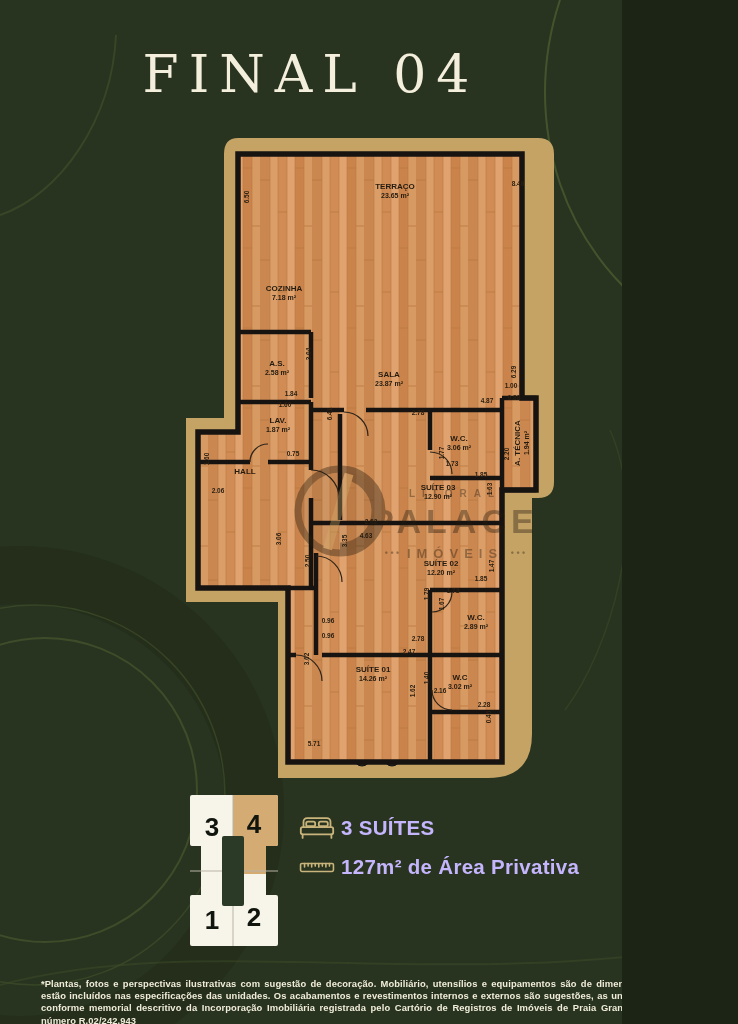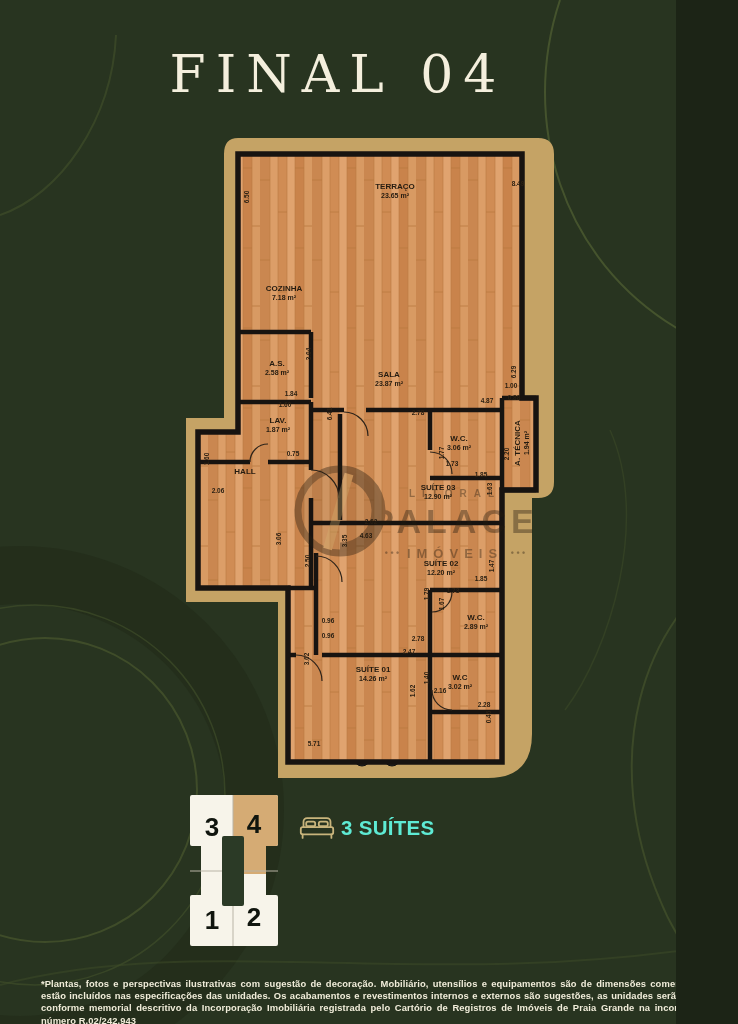--- a/index.html
+++ b/index.html
@@ -1,34 +1,34 @@
 <!DOCTYPE html>
 <html><head>
 <meta charset="utf-8">
 <style>
   html,body{margin:0;padding:0;background:#1c2416;}
-  .page{position:relative;width:676px;height:1024px;overflow:hidden;background:#283420;font-family:"Liberation Sans",sans-serif;}
+  .page{position:relative;width:622px;height:1024px;overflow:hidden;background:#283420;font-family:"Liberation Sans",sans-serif;}
   svg{display:block;}
   .layer{position:absolute;inset:0;}
   .title{position:absolute;top:44px;left:0;width:100%;margin:0;text-align:center;
     font-family:"DejaVu Serif",serif;font-weight:500;font-size:52px;letter-spacing:10px;
     color:#f4efdd;z-index:3;}
   .room-label{font-family:"Liberation Sans",sans-serif;font-size:8px;font-weight:700;fill:#241b10;text-anchor:middle;}
   .room-area{font-size:7px;font-weight:700;}
   .dim{font-family:"Liberation Sans",sans-serif;font-size:6.5px;font-weight:700;fill:#2b2013;text-anchor:middle;}
   .wm{opacity:.38;fill:#241b0f;}
   .wm-top{font-size:10px;font-weight:600;letter-spacing:7px;text-anchor:middle;}
   .wm-main{font-size:34px;font-weight:800;letter-spacing:5px;text-anchor:middle;}
   .wm-bottom{font-size:13px;font-weight:700;letter-spacing:6px;text-anchor:middle;}
   .wm-dots{font-size:9px;font-weight:700;text-anchor:middle;}
   .key-num{font-family:"Liberation Sans",sans-serif;font-size:26px;font-weight:700;fill:#10150e;text-anchor:middle;}
   .features{position:absolute;left:299px;top:808px;z-index:3;}
   .feature-row{display:flex;align-items:center;height:39px;}
   .f-icon{width:42px;display:flex;justify-content:flex-start;align-items:center;}
-  .f-label{color:#5eead4;font-size:20.5px;font-weight:700;letter-spacing:.3px;white-space:nowrap;}
+  .f-label{color:#c4b5fd;font-size:20.5px;font-weight:700;letter-spacing:.3px;white-space:nowrap;}
   .disclaimer{position:absolute;left:25px;top:962px;width:690px;margin:16px;z-index:3;
     color:#f1edda;font-size:9.4px;font-weight:700;line-height:1.3;text-align:justify;letter-spacing:.1px;}
 </style>
 </head>
 <body>
 
 <div class="page">
 
   <svg class="layer" width="738" height="1024" viewBox="0 0 738 1024" style="z-index:0;">
     <circle cx="20" cy="810" r="235" fill="none" stroke="#202a18" stroke-width="58" opacity="0.55"></circle>
@@ -320,16 +320,25 @@
         <svg width="36" height="28" viewBox="0 0 40 30" fill="none" stroke="#c9b57c" stroke-width="2" stroke-linecap="round" stroke-linejoin="round">
           <path d="M5,14 V8 a4,4 0 0 1 4,-4 h22 a4,4 0 0 1 4,4 v6"></path>
           <rect x="8" y="8" width="10" height="5" rx="2"></rect>
           <rect x="22" y="8" width="10" height="5" rx="2"></rect>
           <rect x="2" y="14" width="36" height="8" rx="2"></rect>
           <path d="M4,22 v4 M36,22 v4"></path>
         </svg>
       </span>
       <span class="f-label">3 SUÍTES</span>
     </div>
+    <div class="feature-row">
+      <span class="f-icon">
+        <svg width="36" height="16" viewBox="0 0 40 18" fill="none" stroke="#c9b57c" stroke-width="1.8" stroke-linecap="round">
+          <rect x="1.5" y="5" width="37" height="9" rx="1.5"></rect>
+          <path d="M6,5 v4 M10,5 v3 M14,5 v4 M18,5 v3 M22,5 v4 M26,5 v3 M30,5 v4 M34,5 v3"></path>
+        </svg>
+      </span>
+      <span class="f-label">127m² de Área Privativa</span>
+    </div>
   </div>
 
   <p class="disclaimer">*Plantas, fotos e perspectivas ilustrativas com sugestão de decoração. Mobiliário, utensílios e equipamentos são de dimensões comerciais e não estão incluídos nas especificações das unidades. Os acabamentos e revestimentos internos e externos são sugestões, as unidades serão entregues conforme memorial descritivo da Incorporação Imobiliária registrada pelo Cartório de Registros de Imóveis de Praia Grande na incorporação de número R.02/242.943</p>
 </div>
 
 </body></html>

